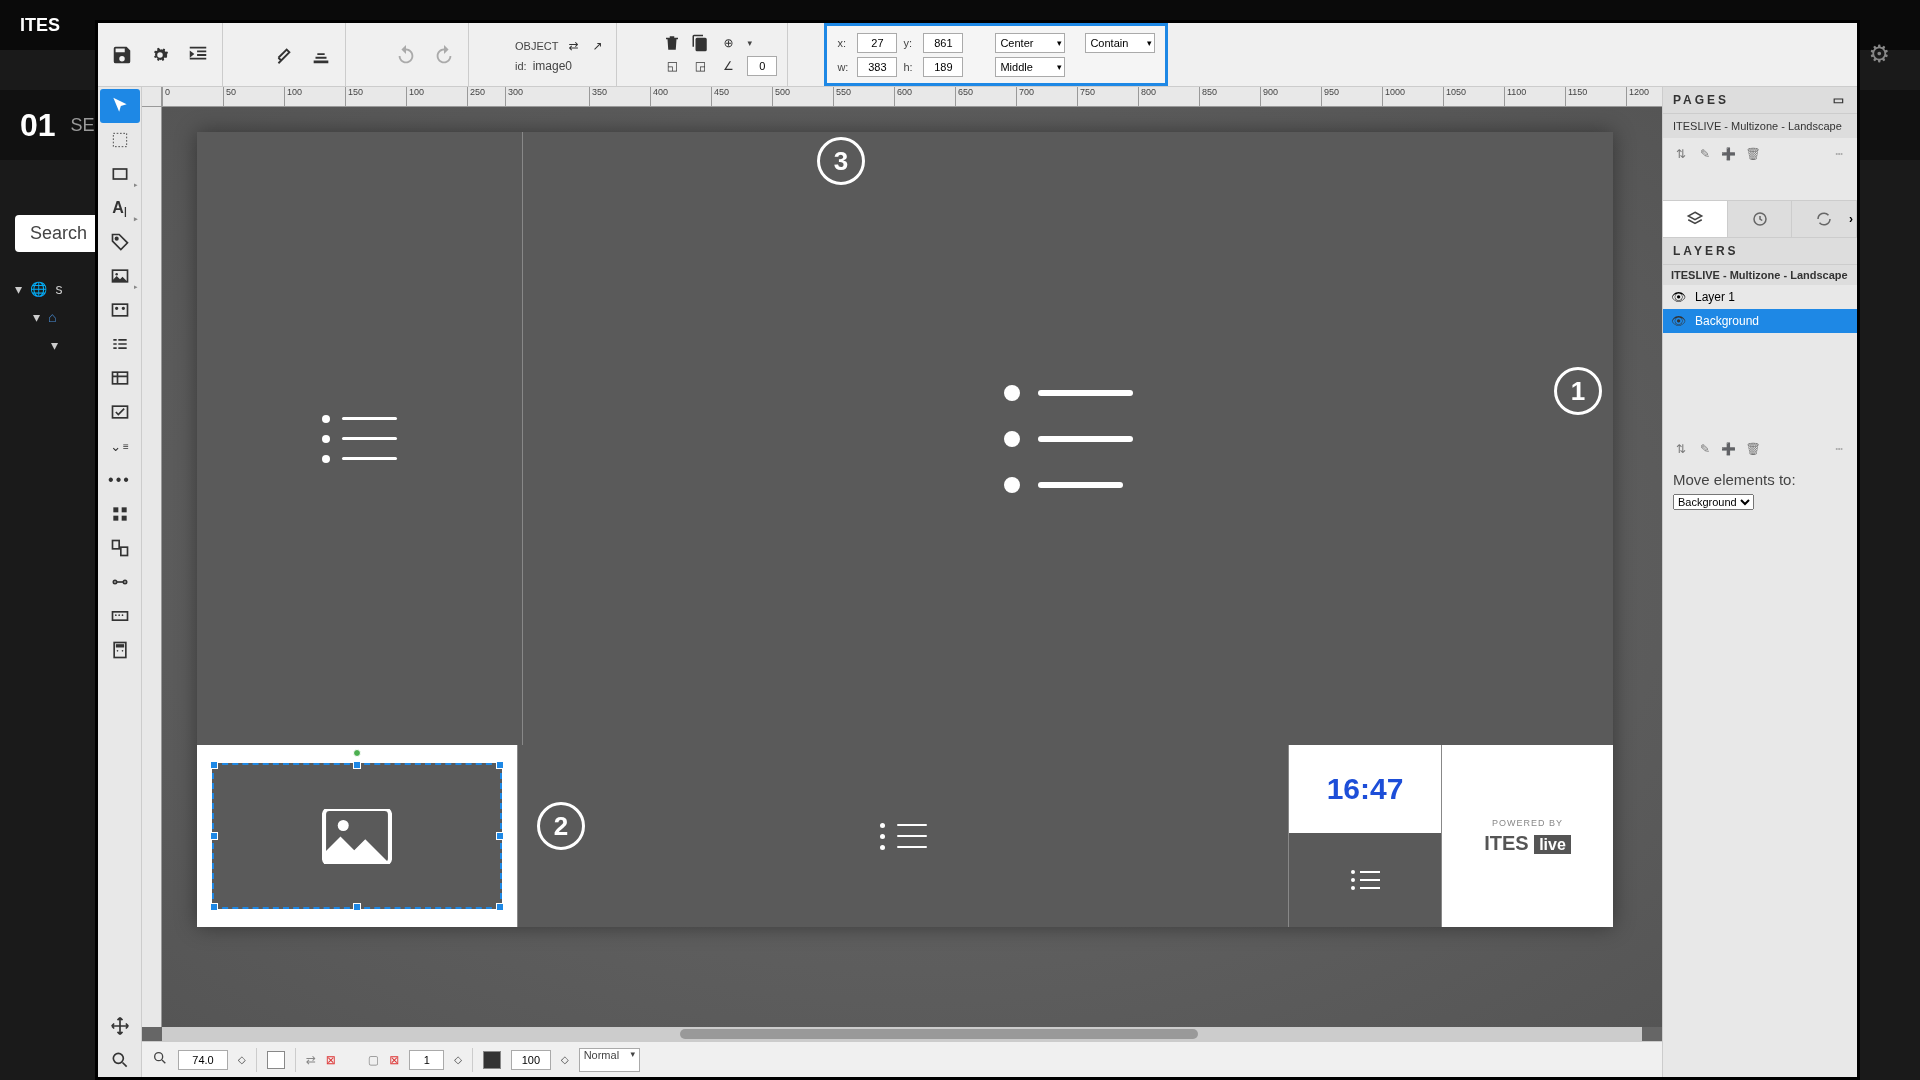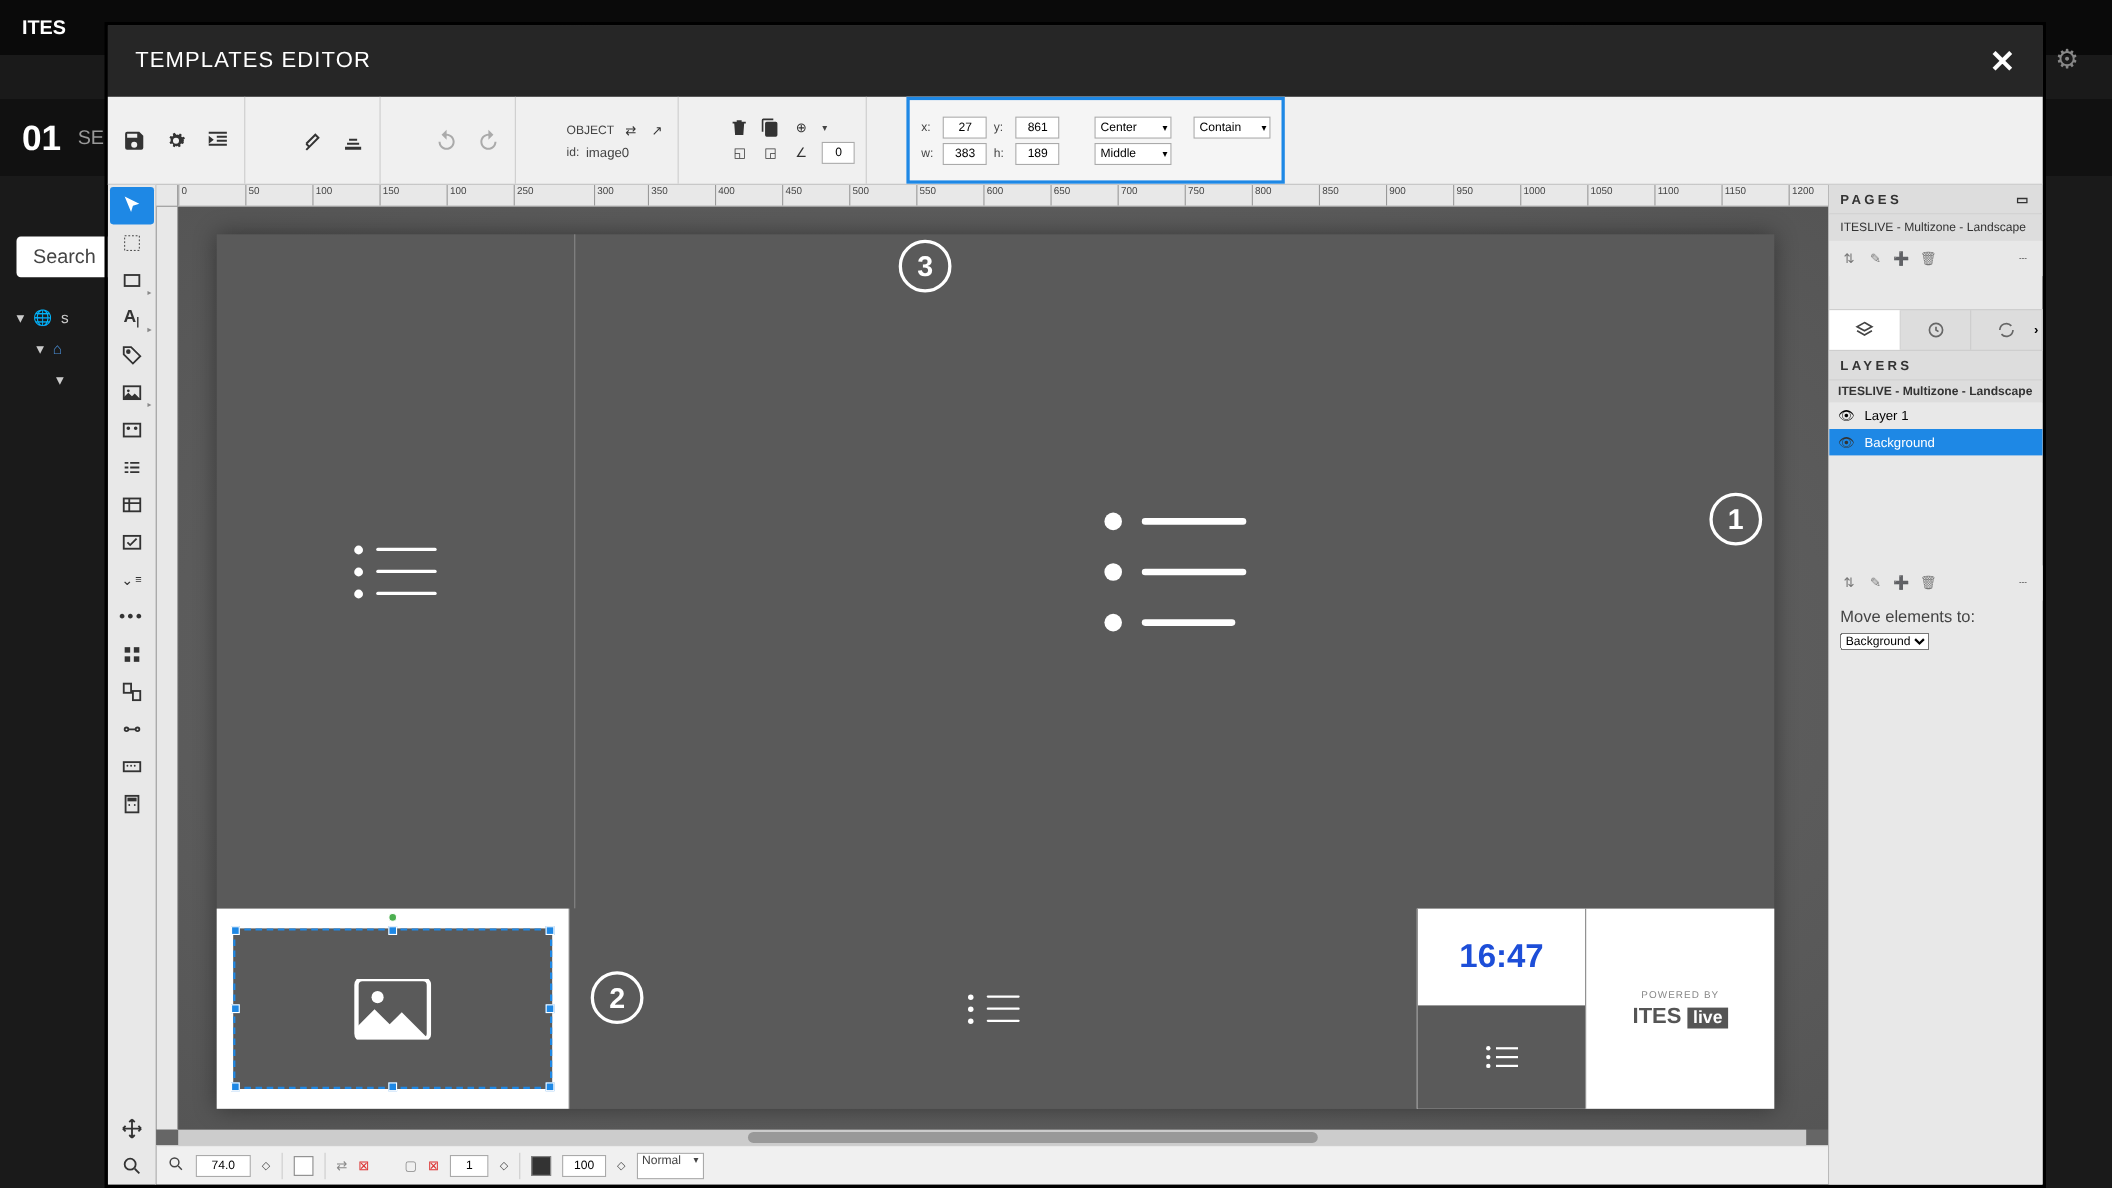--- a/index.html
+++ b/index.html
@@ -17,21 +17,21 @@
 .tree-row { display: flex; align-items: center; gap: 8px; padding: 6px 0; }
 .tree-globe { color: #4a90d9; }
 .tree-home { color: #4a90d9; }
 
 .modal { position: absolute; top: 20px; left: 95px; right: 60px; bottom: 0; background: radial-gradient(circle at center, #666, #555); border: 3px solid #000; display: flex; flex-direction: column; }
 
 .modal-titlebar { background: #262626; color: #fff; padding: 0 25px; height: 65px; display: flex; align-items: center; justify-content: space-between; }
 .modal-title { font-size: 20px; font-weight: 400; letter-spacing: 1px; }
 .modal-close { font-size: 28px; cursor: pointer; font-weight: bold; }
 
-.toolbar-area { background: #f0f0f0; display: flex; align-items: stretch; height: 80px; border-bottom: 1px solid #ccc; flex-shrink: 0; gap: 36px; }
+.toolbar-area { background: #f0f0f0; display: flex; align-items: stretch; height: 64px; border-bottom: 1px solid #ccc; flex-shrink: 0; gap: 36px; }
 
 .tb-group { display: flex; align-items: center; padding: 0 10px; gap: 10px; border-right: 1px solid #ccc; }
 .tb-btn { width: 28px; height: 28px; display: flex; align-items: center; justify-content: center; color: #333; cursor: pointer; }
 .tb-btn svg { width: 22px; height: 22px; }
 
 .obj-group { display: flex; flex-direction: column; justify-content: center; padding: 0 10px; font-size: 12px; color: #444; gap: 4px; border-right: 1px solid #ccc; }
 .obj-row { display: flex; align-items: center; gap: 6px; }
 .obj-label { font-size: 11px; }
 
 .coord-group { display: flex; flex-direction: column; justify-content: center; padding: 5px 10px; gap: 4px; border: 3px solid #1e88e5; background: #f5f5f5; position: relative; z-index: 5; }
@@ -156,24 +156,20 @@
         <span>▾</span>
         <span class="tree-home">⌂</span>
       </div>
     <div class="tree-row" style="padding-left:36px">
         <span>▾</span>
       </div>
   </div>
 </div>
 
 <div class="modal">
-  <div class="modal-titlebar">
-    <span class="modal-title">TEMPLATES EDITOR</span>
-    <span class="modal-close">✕</span>
-  </div>
 
   <div class="toolbar-area">
     <div class="tb-group">
       <span class="tb-btn">
           <svg viewBox="0 0 24 24" fill="currentColor">
             <path d="M17 3H5a2 2 0 00-2 2v14a2 2 0 002 2h14a2 2 0 002-2V7l-4-4zm-5 16a3 3 0 110-6 3 3 0 010 6zm3-10H5V5h10v4z"></path>
           </svg>
         </span>
       <span class="tb-btn">
           <svg viewBox="0 0 24 24" fill="currentColor">
@@ -377,21 +373,21 @@
 
     <div class="canvas-area">
       <div class="corner-box"></div>
       <div class="ruler-h" id="ruler-h">
           <div class="tick" style="left: 20px;">0</div>
           <div class="tick" style="left: 81px;">50</div>
           <div class="tick" style="left: 142px;">100</div>
           <div class="tick" style="left: 203px;">150</div>
           <div class="tick" style="left: 264px;">100</div>
           <div class="tick" style="left: 325px;">250</div>
-          <div class="tick" style="left: 398px;">300</div>
+          <div class="tick" style="left: 363px;">300</div>
           <div class="tick" style="left: 447px;">350</div>
           <div class="tick" style="left: 508px;">400</div>
           <div class="tick" style="left: 569px;">450</div>
           <div class="tick" style="left: 630px;">500</div>
           <div class="tick" style="left: 691px;">550</div>
           <div class="tick" style="left: 752px;">600</div>
           <div class="tick" style="left: 813px;">650</div>
           <div class="tick" style="left: 874px;">700</div>
           <div class="tick" style="left: 935px;">750</div>
           <div class="tick" style="left: 996px;">800</div>

